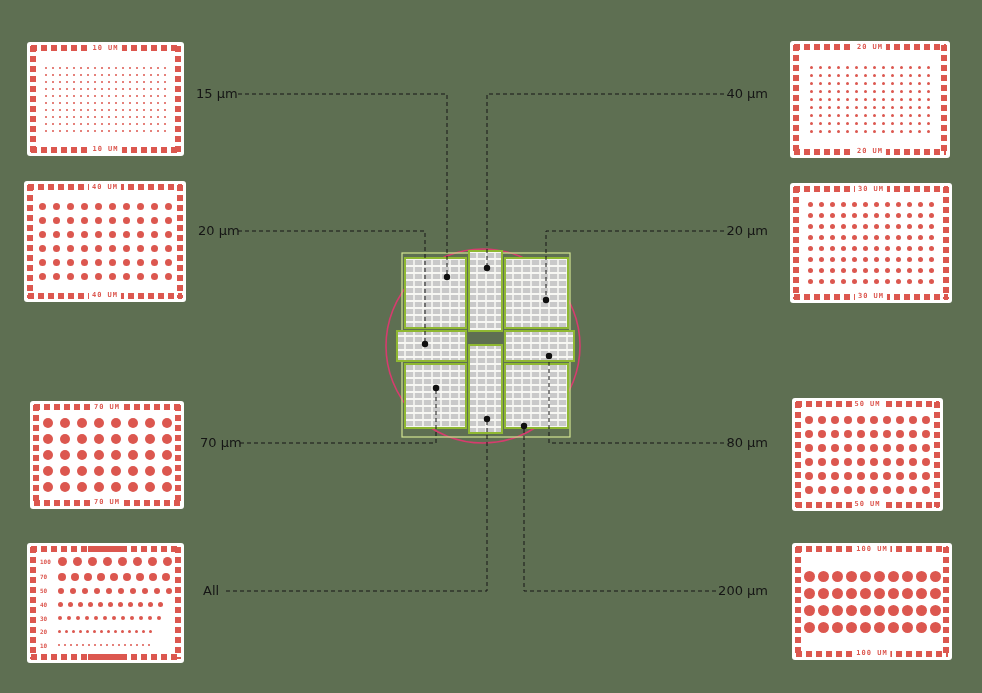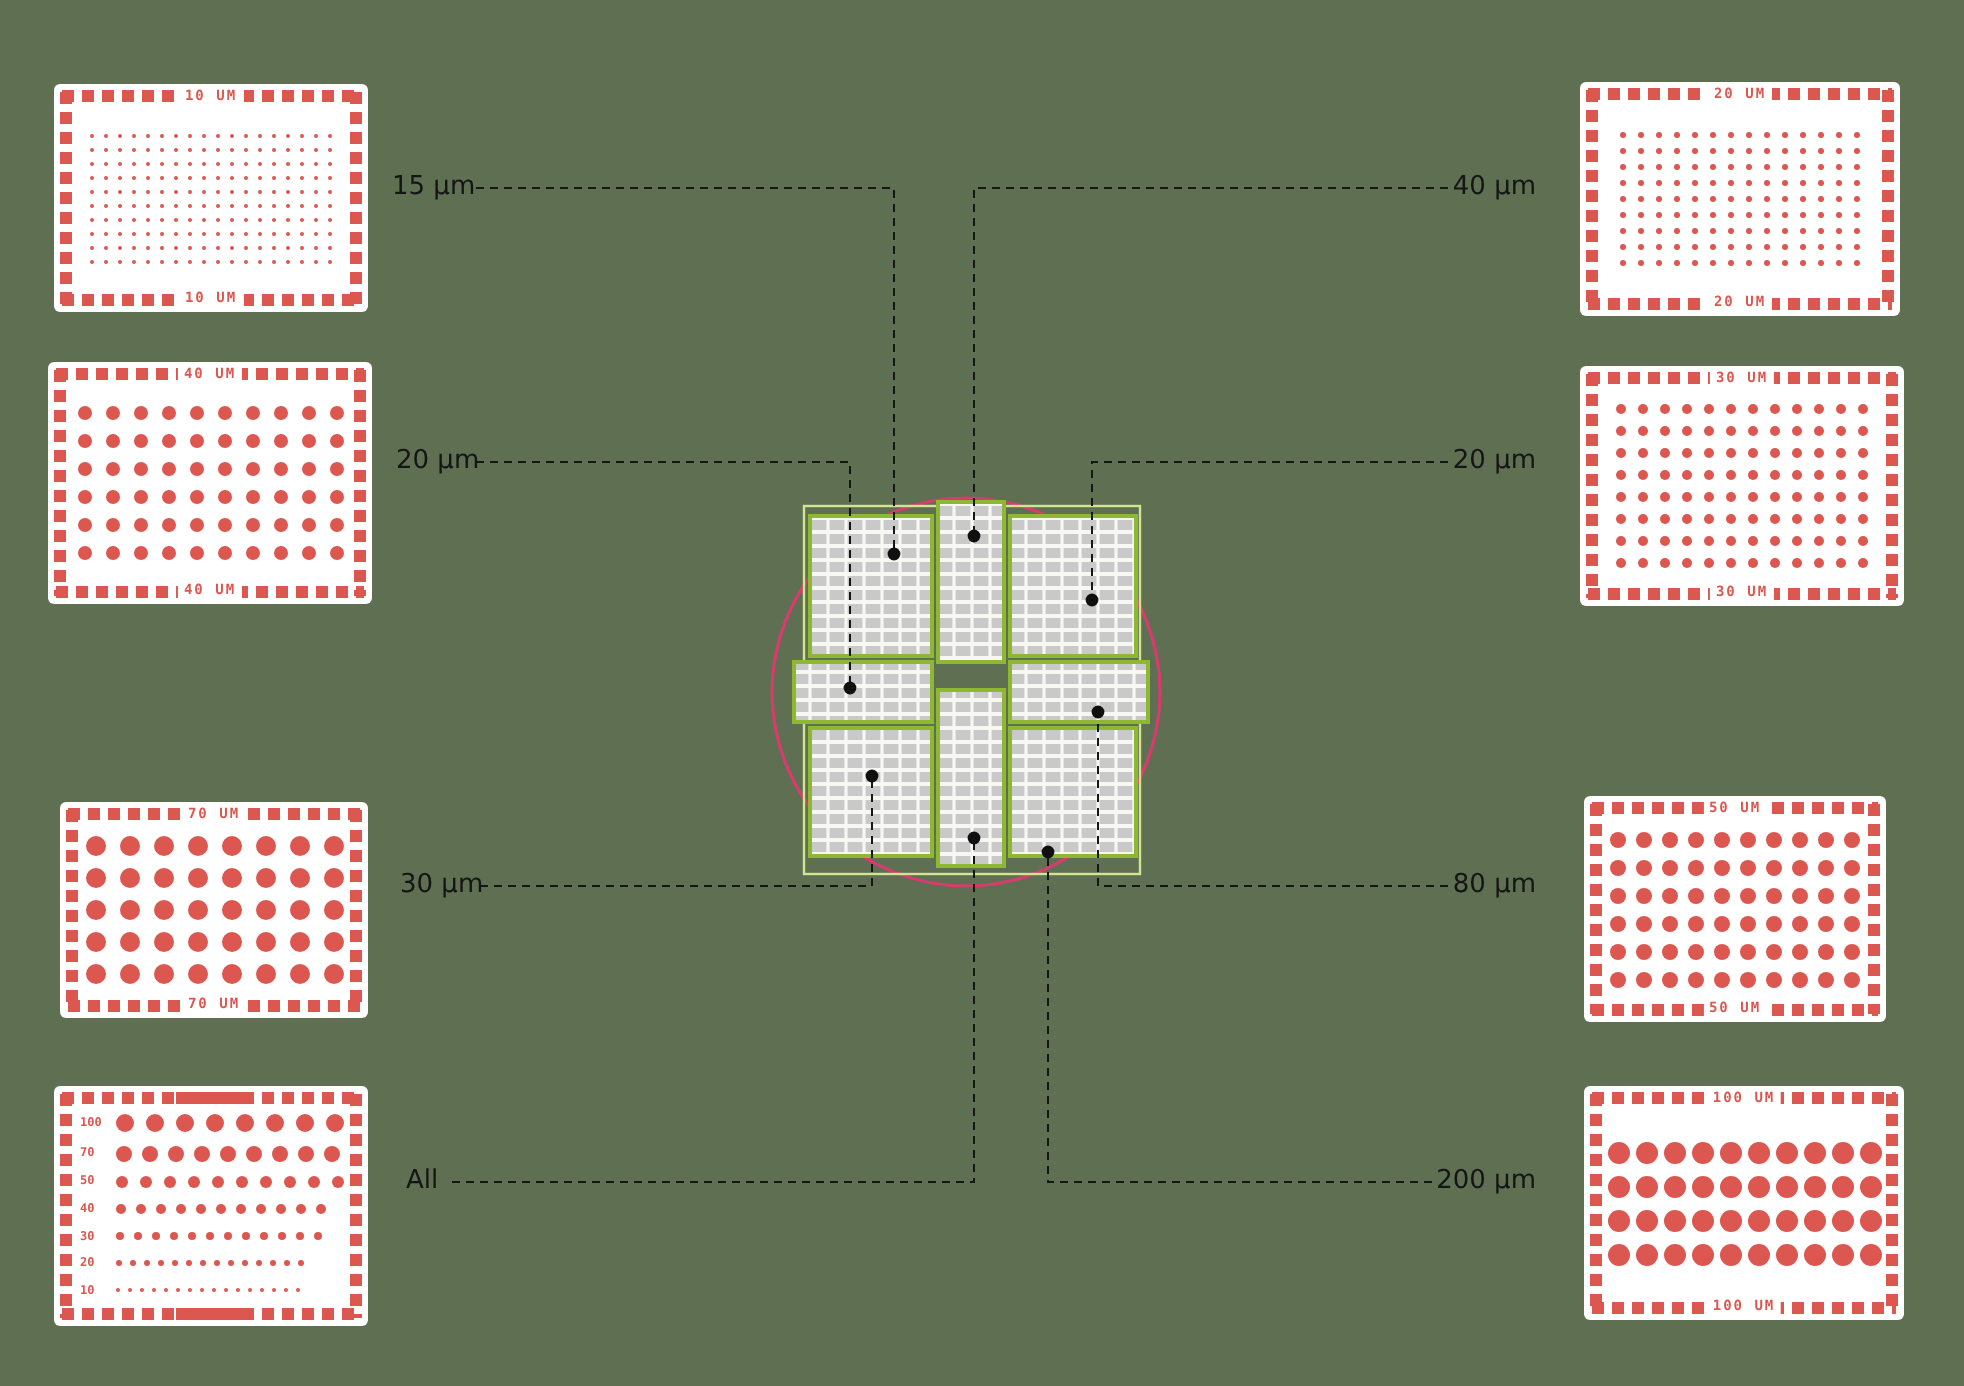--- a/index.html
+++ b/index.html
@@ -993,20 +993,20 @@
           <i style="height: 11px; width: 11px;"></i>
           <i style="height: 11px; width: 11px;"></i>
           <i style="height: 11px; width: 11px;"></i>
         </div>
       </div>
     <div class="plabel bot">100 UM</div>
   </div>
 
   <div class="clabel" style="left:196px;top:86px">15 µm</div>
   <div class="clabel" style="left:198px;top:223px">20 µm</div>
-  <div class="clabel" style="left:200px;top:435px">30 µm</div>
+  <div class="clabel" style="left:200px;top:435px">70 µm</div>
   <div class="clabel" style="left:203px;top:583px">All</div>
   <div class="clabel" style="right:214px;top:86px">40 µm</div>
   <div class="clabel" style="right:214px;top:223px">20 µm</div>
   <div class="clabel" style="right:214px;top:435px">80 µm</div>
   <div class="clabel" style="right:214px;top:583px">200 µm</div>
 
 </div>
 
 </body></html>

